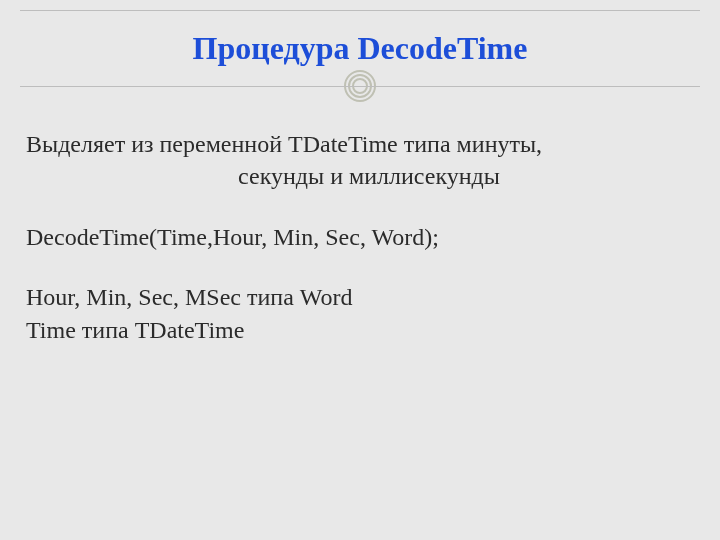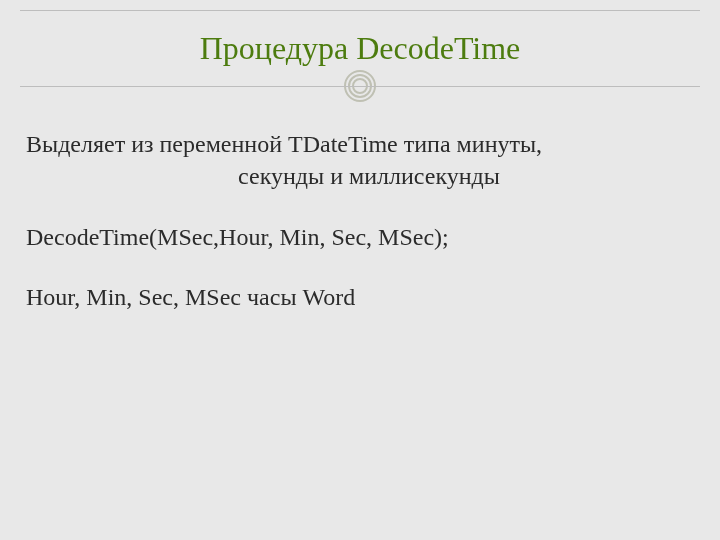--- a/index.html
+++ b/index.html
@@ -27,22 +27,22 @@
     height: 1px;
     background: #bdbdbd;
   }
   .title {
     position: absolute;
     top: 30px;
     left: 0;
     right: 0;
     text-align: center;
     font-size: 32px;
-    color: #4d7c0f;
-    font-weight: normal;
+    color: #1d4ed8;
+    font-weight: bold;
   }
   .circle-ornament {
     position: absolute;
     top: 68px;
     left: 50%;
     transform: translateX(-50%);
     width: 36px;
     height: 36px;
   }
   .circle-ornament svg { display: block; }
@@ -75,18 +75,19 @@
 </div>
 
 <div class="header-rule-bottom"></div>
 
 <div class="content">
   <div class="para">
     <span>Выделяет из переменной TDateTime типа минуты,</span><br>
     <span class="indent">секунды и миллисекунды</span>
   </div>
   <div class="para">
-    <span>DecodeTime(MSec,Hour, Min, Sec, MSec);</span>
+    <span>DecodeTime(Time,Hour, Min, Sec, Word);</span>
   </div>
   <div class="para tight">
-    <span>Hour, Min, Sec, MSec часы Word</span><br>
+    <span>Hour, Min, Sec, MSec типа Word</span><br>
+    <span>Time типа TDateTime</span>
   </div>
 </div>
 
 </body></html>

